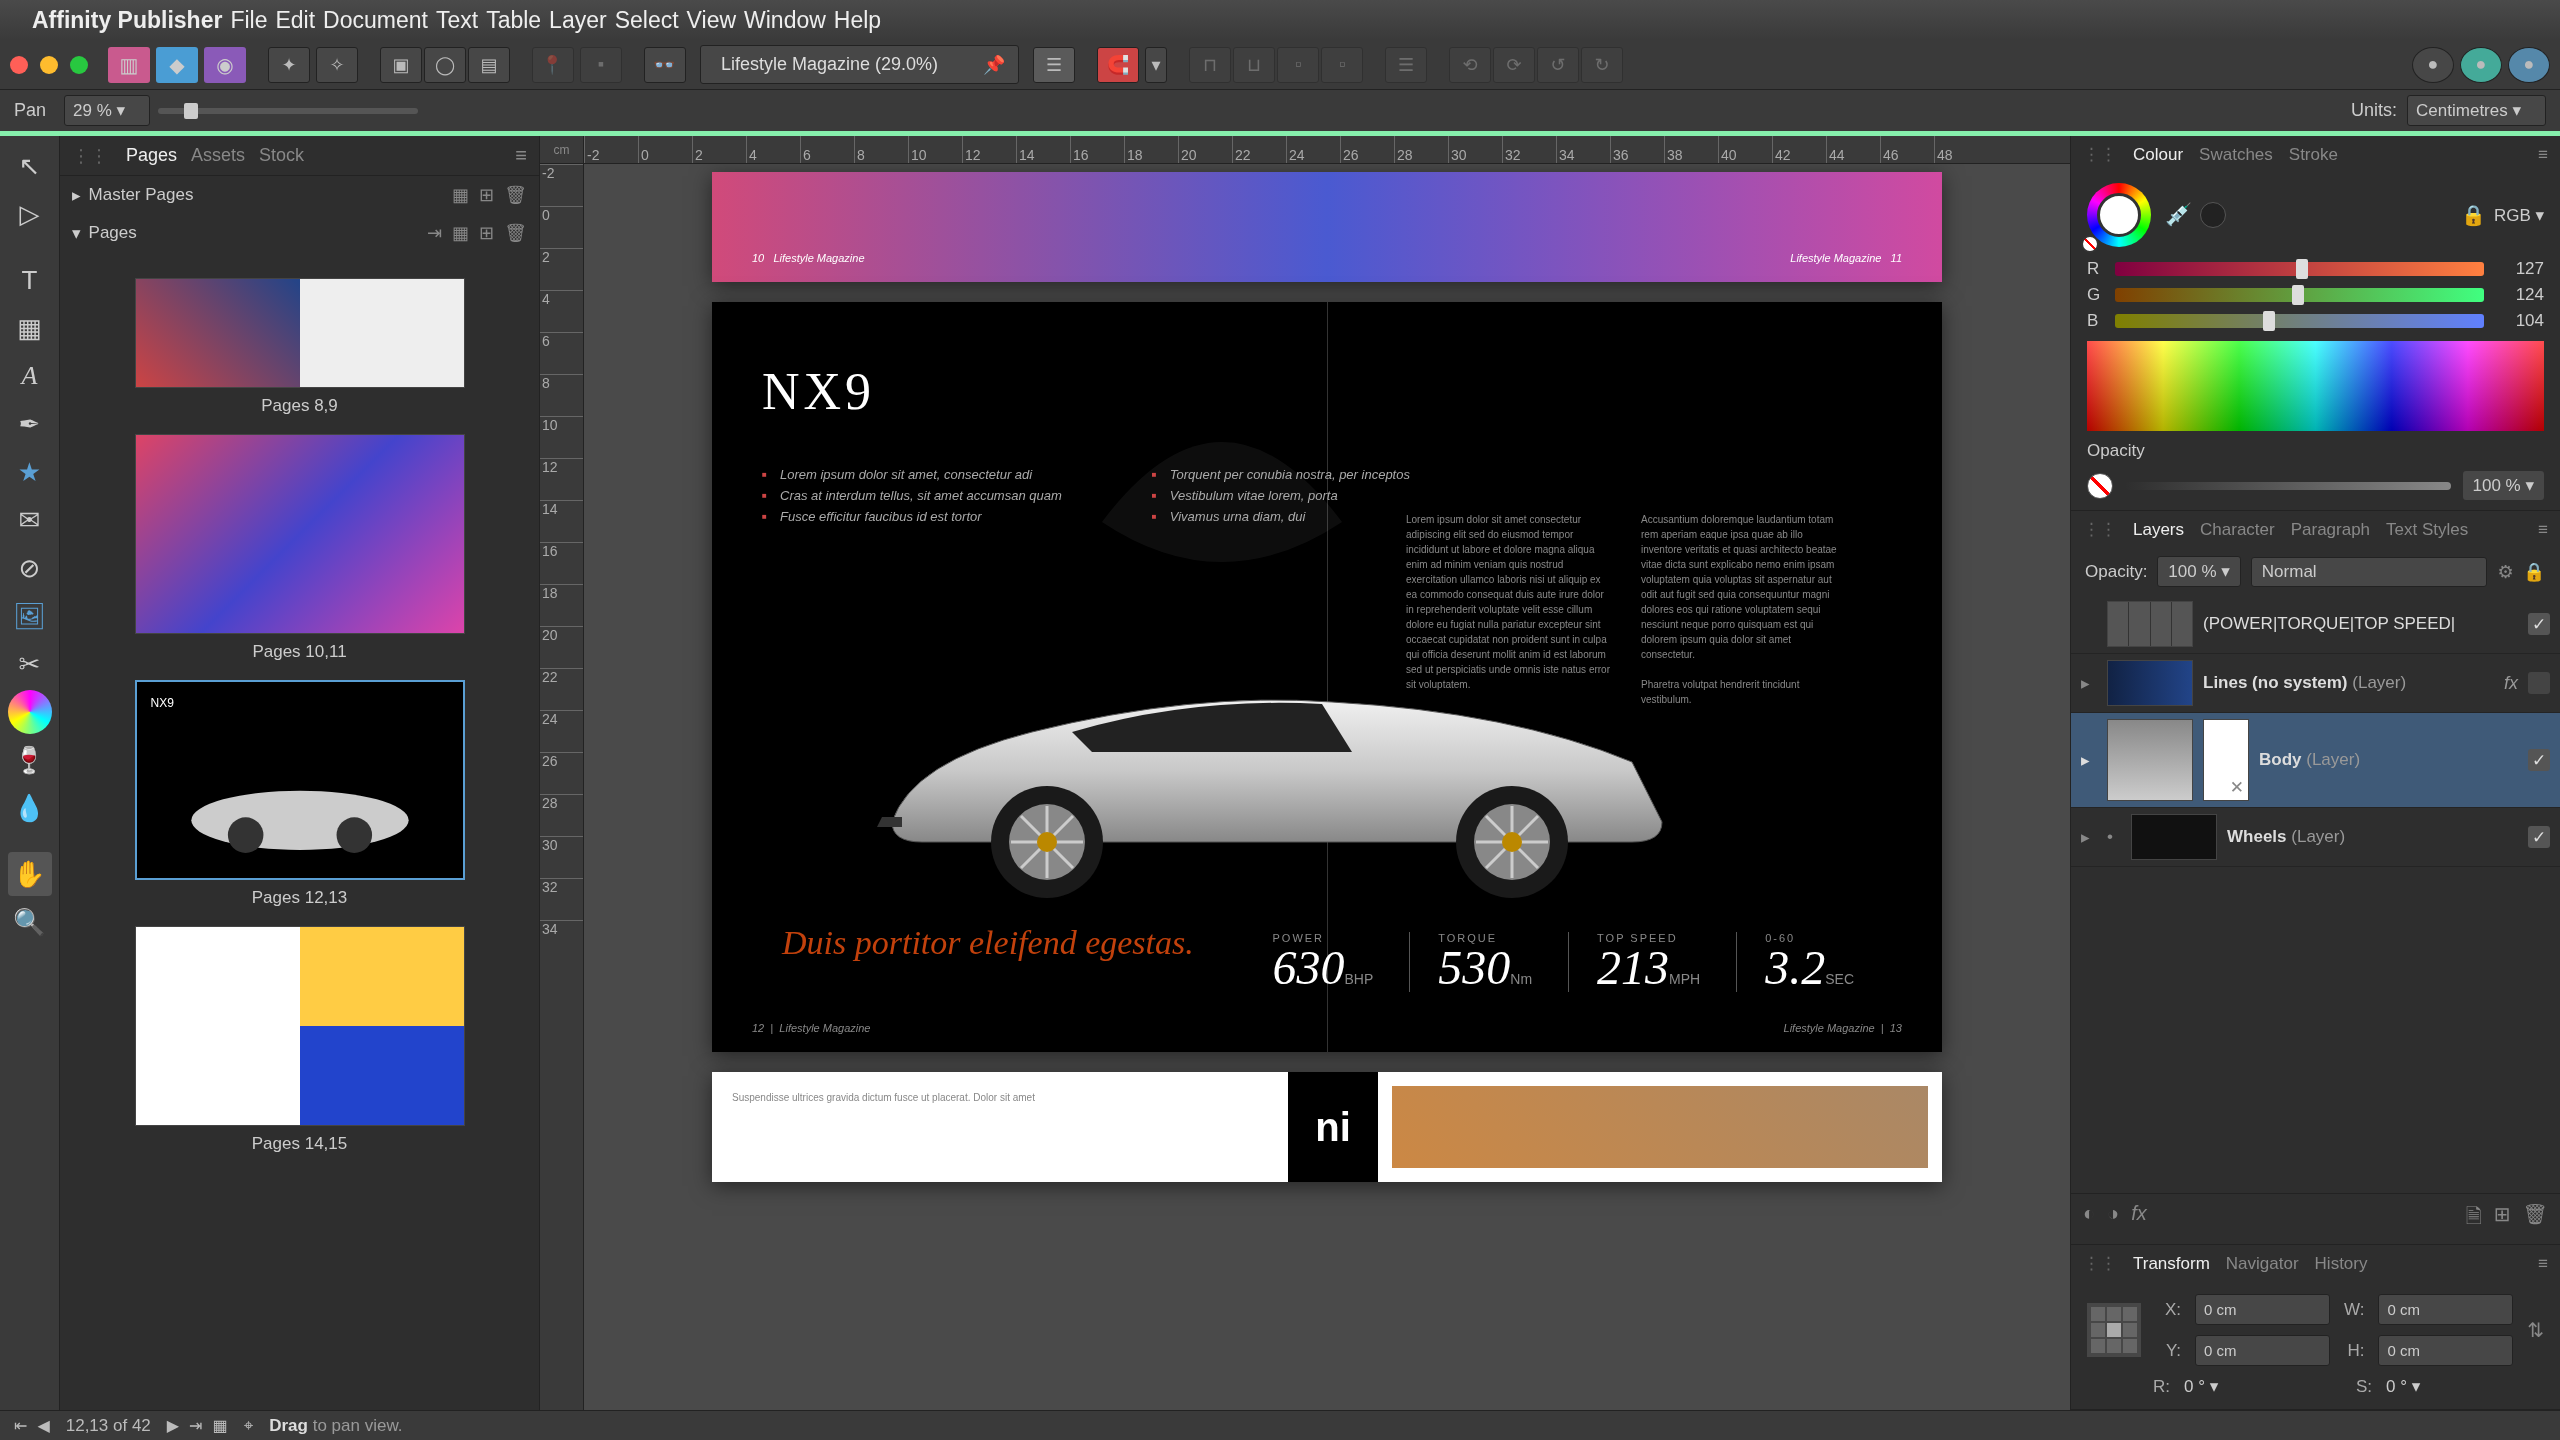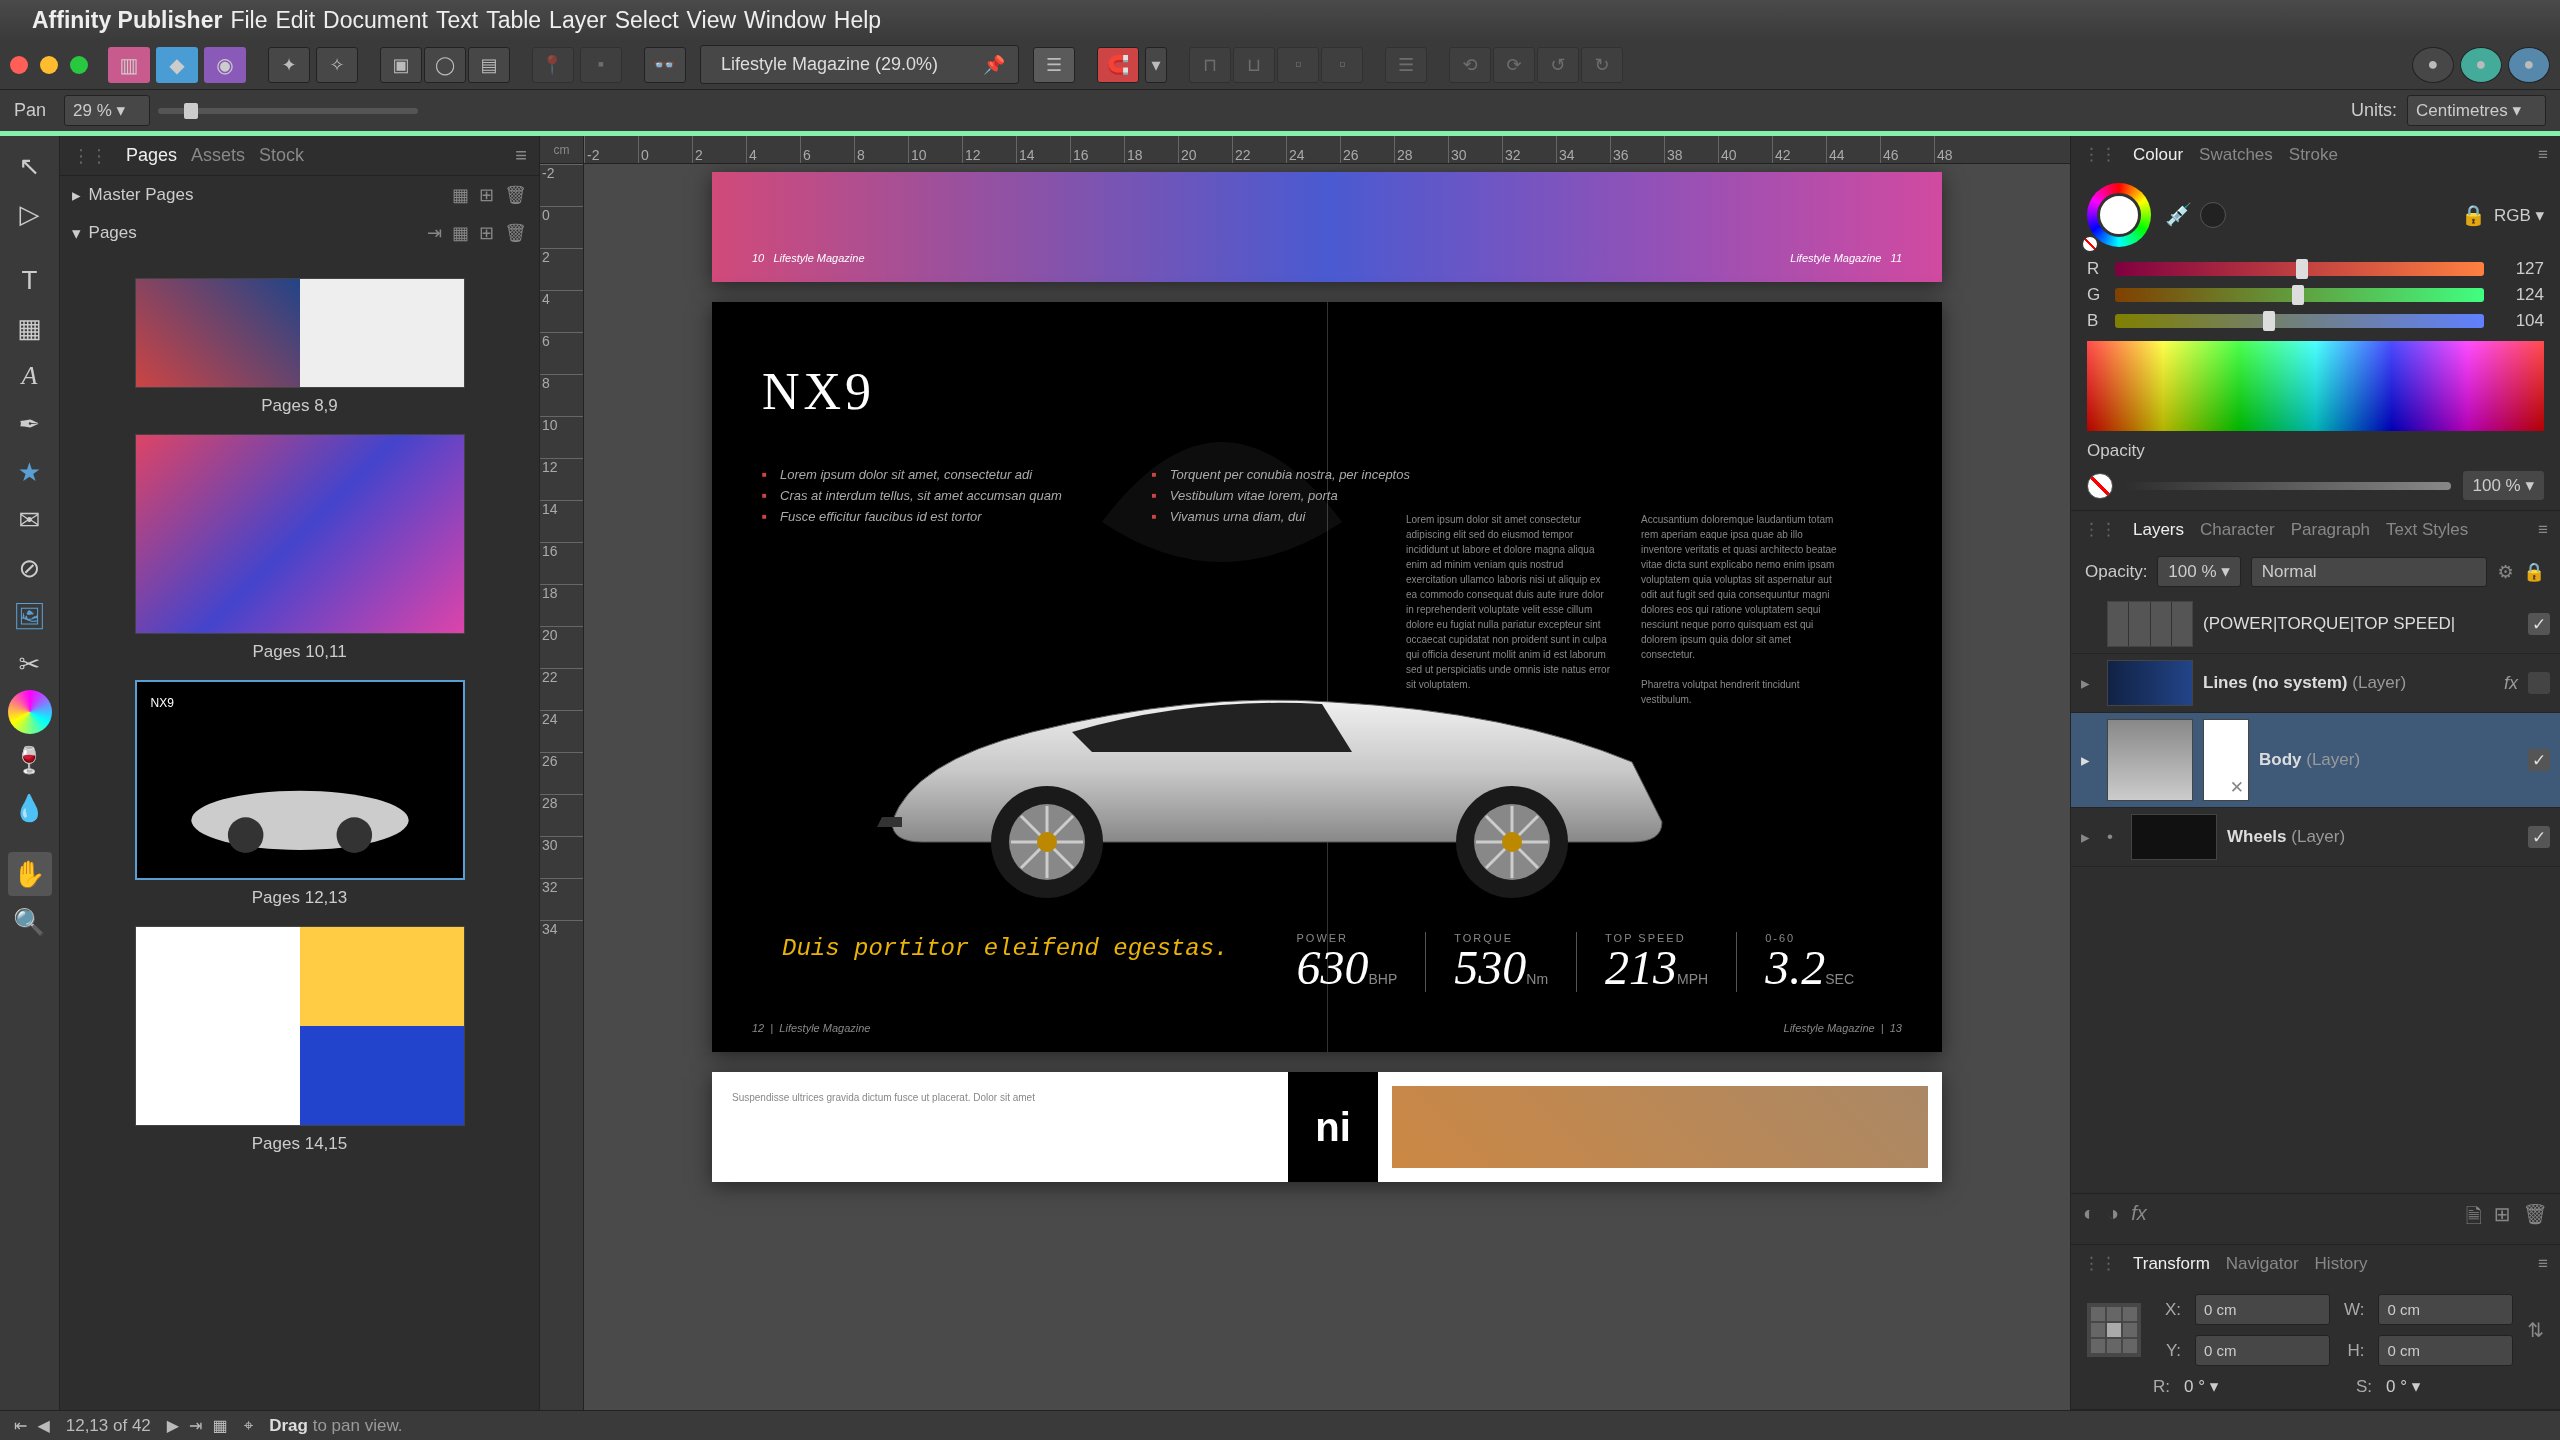--- a/index.html
+++ b/index.html
@@ -73,22 +73,22 @@
   .headline{font-size:52px;font-weight:300;color:#fff;letter-spacing:4px;font-family:serif;}
   .intro{position:absolute;right:90px;top:70px;width:420px;font-size:14px;color:#ccc;font-family:serif;line-height:1.6;}
   .bullets{display:flex;gap:90px;margin-top:40px;font-size:13px;color:#aaa;font-style:italic;}
   .bullets ul{list-style:none;}
   .bullets li{margin:6px 0;position:relative;padding-left:18px;}
   .bullets li:before{content:"■";position:absolute;left:0;color:#c44;font-size:8px;top:3px;}
   .body-cols{position:absolute;right:96px;top:210px;width:440px;display:flex;gap:30px;font-size:10px;color:#888;line-height:1.5;}
   .body-cols div{flex:1;}
   .car-hero{position:absolute;left:120px;bottom:150px;width:900px;height:260px;}
   .car-svg{width:100%;height:100%;}
-  .tagline{position:absolute;left:70px;bottom:90px;font-size:24px;color:#eab308;font-family:Liberation Mono, monospace;font-style:italic;}
-  .stats{position:absolute;right:60px;bottom:60px;display:flex;gap:0;}
+  .tagline{position:absolute;left:70px;bottom:90px;font-size:34px;color:#c2410c;font-family:Liberation Serif, serif;font-style:italic;}
+  .stats{position:absolute;right:60px;bottom:60px;display:flex;gap:8px;}
   .stat{padding:0 28px;border-left:1px solid #555;text-align:left;}
   .stat:first-child{border-left:none;}
   .stat .slabel{font-size:11px;color:#888;letter-spacing:2px;}
   .stat .sval{font-size:48px;color:#fff;font-style:italic;font-family:serif;line-height:1;}
   .stat .sunit{font-size:14px;color:#888;}
   .footer-tag{position:absolute;bottom:18px;font-size:11px;color:#888;font-style:italic;}
   .footer-tag.l{left:40px;} .footer-tag.r{right:40px;}
   .eagle-bg{position:absolute;left:260px;top:20px;width:500px;height:400px;opacity:.05;pointer-events:none;}
   
   

